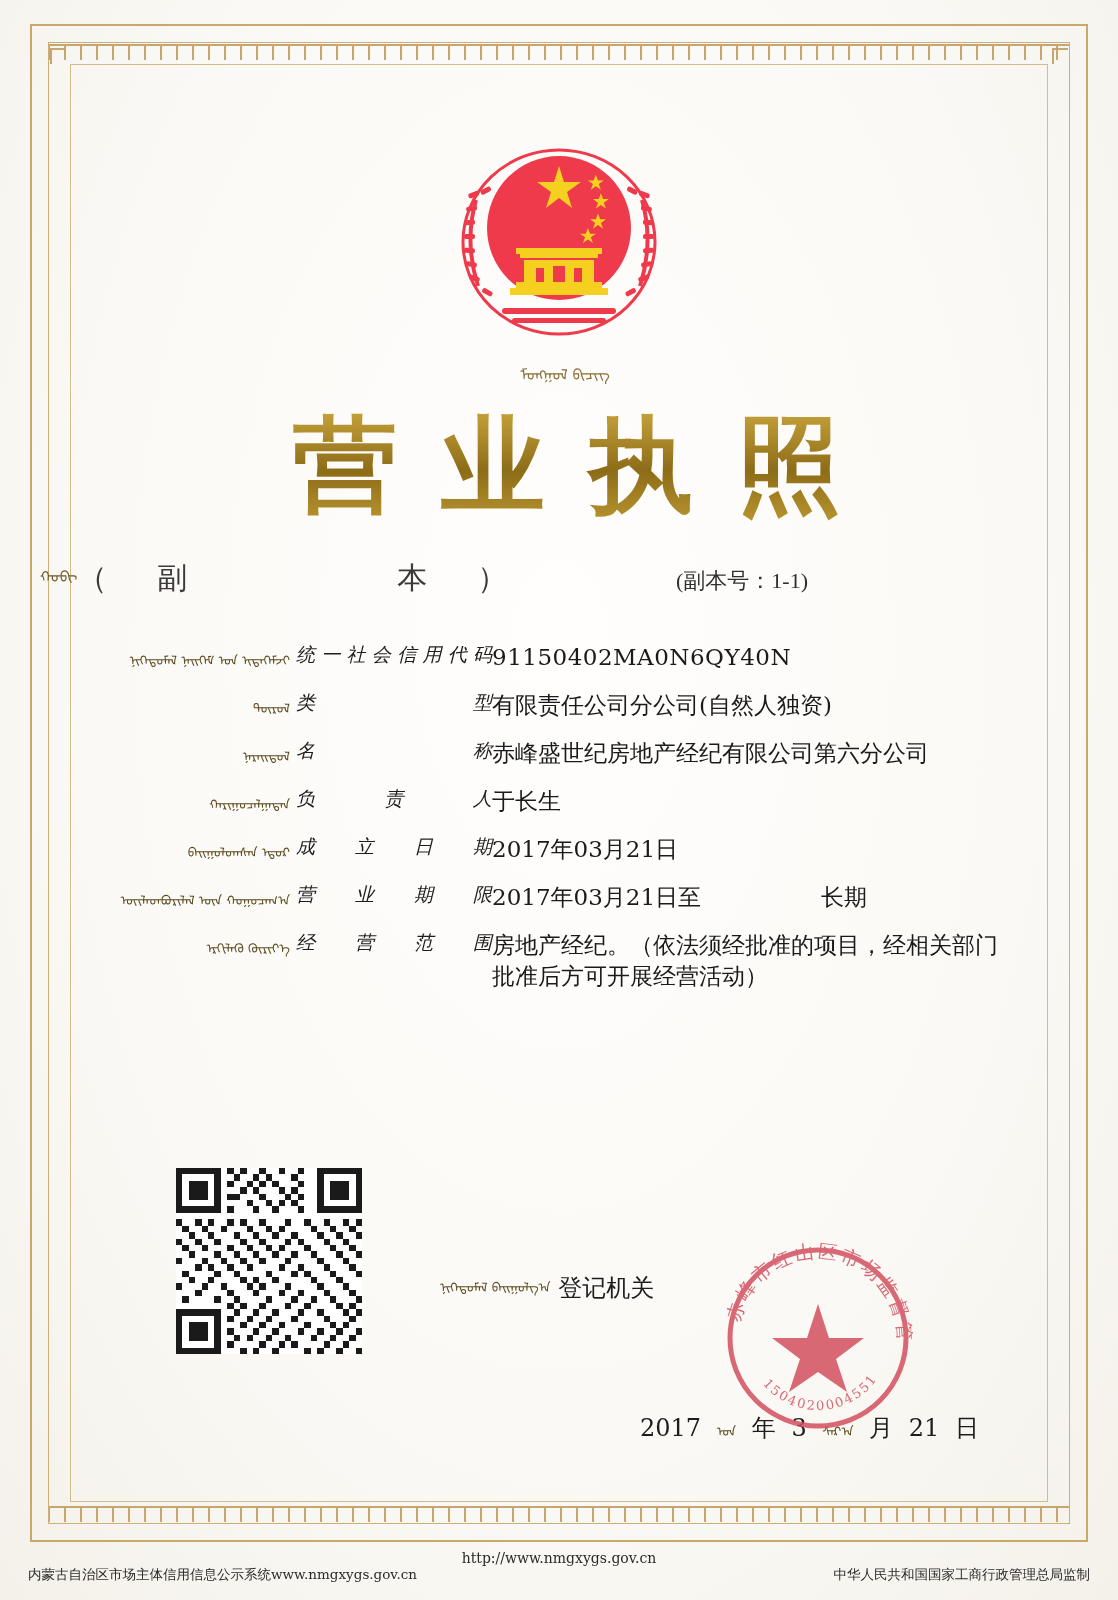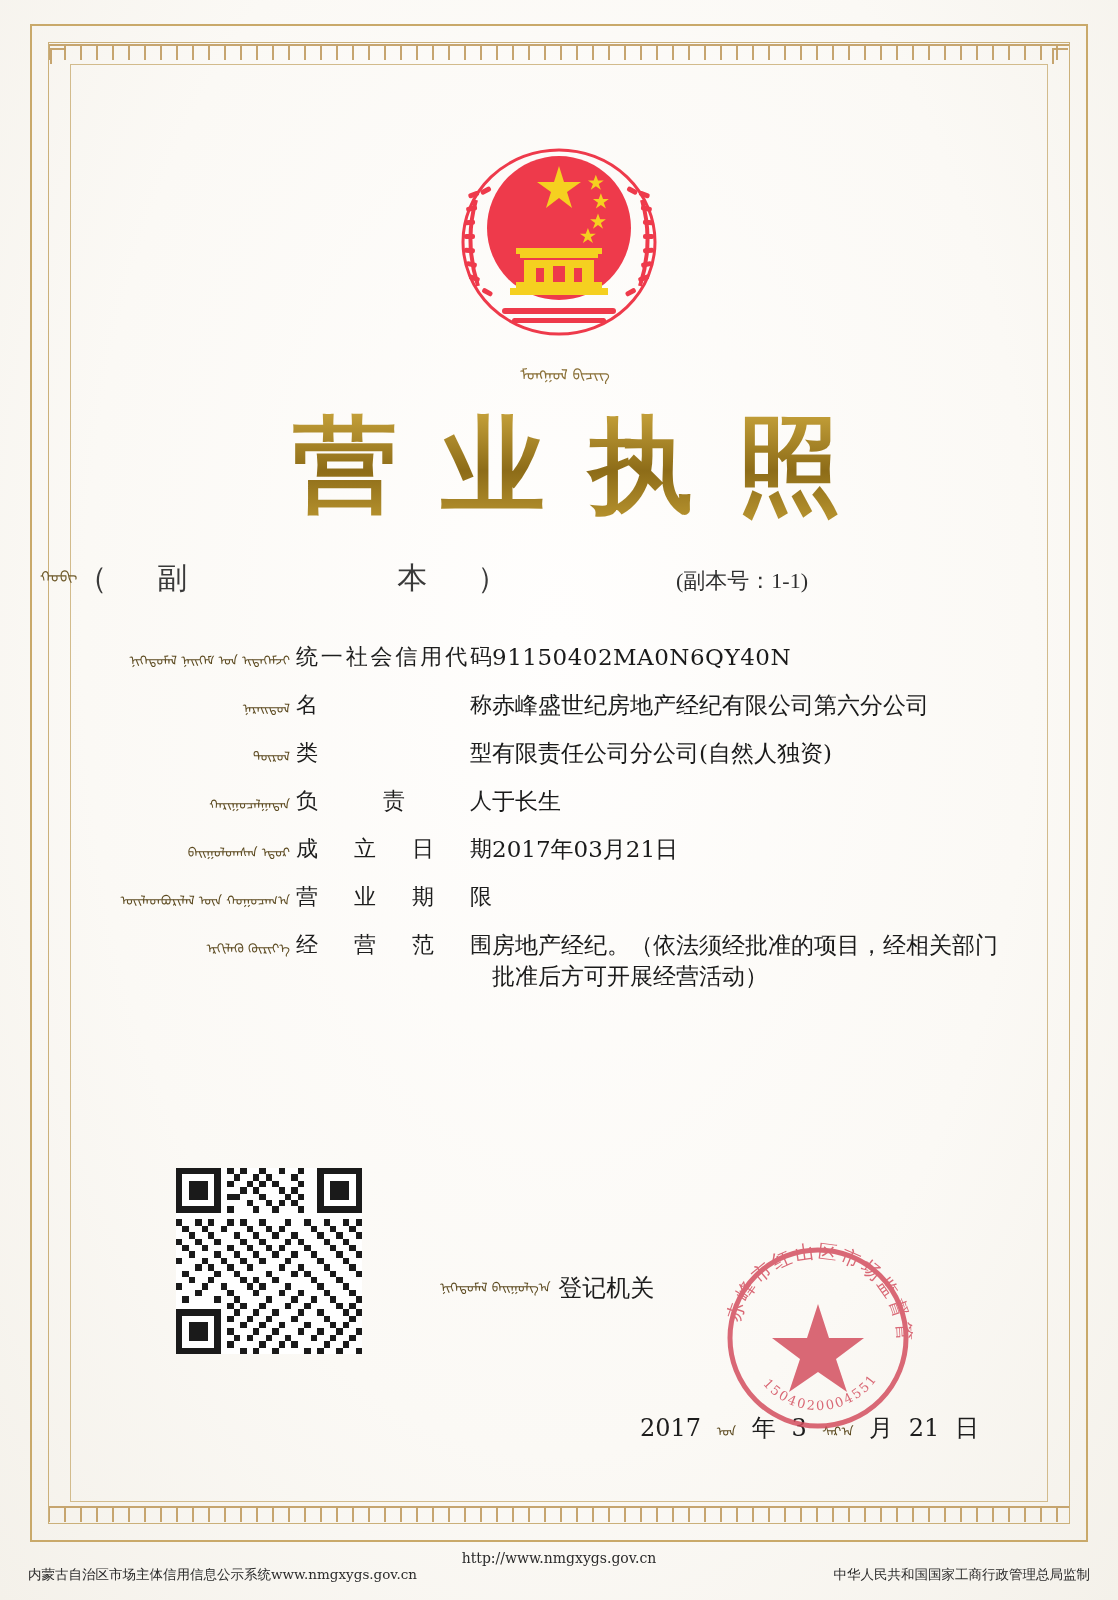--- a/index.html
+++ b/index.html
@@ -119,25 +119,26 @@
     font-family:"DejaVu Sans", sans-serif;
     letter-spacing:22px;
     text-align:right;
     padding-right:6px;
     padding-top:8px;
     white-space:nowrap;
     overflow:hidden;
   }
   .cn-label{
     width:118px;flex:0 0 118px;
-    font-size:22px;color:#1d1d1d;
+    font-size:19px;color:#1d1d1d;
     text-align:justify;
     text-align-last:justify;
     font-family:"DejaVu Serif", serif;
     padding-top:4px;
+    font-style:italic;
   }
   .cn-label.wide{width:196px;flex:0 0 196px;}
   .value{
     flex:1;
     font-size:23px;color:#1a1a1a;
     padding-top:4px;
     line-height:1.35;
     font-family:"DejaVu Serif", serif;
   }
   .value.mono{font-family:"DejaVu Serif", serif;letter-spacing:.5px;}
@@ -285,47 +286,50 @@
 
   <div class="fields">
 
     <div class="row">
       <div class="mn-label">ᠨᠢᠭᠡᠳᠦᠮᠡᠯ ᠨᠡᠢᠭᠡᠮ ᠤᠨ ᠢᠲᠡᠭᠡᠮᠵᠢ</div>
       <div class="cn-label wide">统一社会信用代码</div>
       <div class="value mono">91150402MA0N6QY40N</div>
     </div>
 
     <div class="row">
+      <div class="mn-label">ᠲᠥᠷᠥᠯ</div>
+      <div class="cn-label wide">类型</div>
+      <div class="value">有限责任公司分公司(自然人独资)</div>
+    </div>
+
+    <div class="row">
       <div class="mn-label">ᠨᠡᠷᠡᠢᠳᠦᠯ</div>
       <div class="cn-label wide">名称</div>
       <div class="value">赤峰盛世纪房地产经纪有限公司第六分公司</div>
     </div>
 
-    <div class="row">
-      <div class="mn-label">ᠲᠥᠷᠥᠯ</div>
-      <div class="cn-label wide">类型</div>
-      <div class="value">有限责任公司分公司(自然人独资)</div>
-    </div>
-
 
     <div class="row">
       <div class="mn-label">ᠬᠠᠷᠢᠭᠤᠴᠠᠯᠭᠠᠲᠠᠨ</div>
       <div class="cn-label wide">负责人</div>
       <div class="value">于长生</div>
     </div>
 
     <div class="row">
       <div class="mn-label">ᠪᠠᠢᠭᠤᠯᠤᠭᠰᠠᠨ ᠡᠳᠦᠷ</div>
       <div class="cn-label wide">成立日期</div>
       <div class="value">2017年03月21日</div>
     </div>
 
     <div class="row">
       <div class="mn-label">ᠦᠢᠯᠡᠳᠪᠦᠷᠢᠯᠡᠯ ᠦᠨ ᠬᠤᠭᠤᠴᠠᠭ᠎ᠠ</div>
       <div class="cn-label wide">营业期限</div>
+      <div class="value">
+        <span>2017年03月21日至</span><span class="gap"></span><span>长期</span>
+      </div>
     </div>
 
     <div class="row">
       <div class="mn-label">ᠡᠷᠬᠢᠯᠡᠬᠦ ᠬᠦᠷᠢᠶ᠎ᠡ</div>
       <div class="cn-label wide">经营范围</div>
       <div class="value">房地产经纪。（依法须经批准的项目，经相关部门批准后方可开展经营活动）</div>
     </div>
 
   </div>
 

